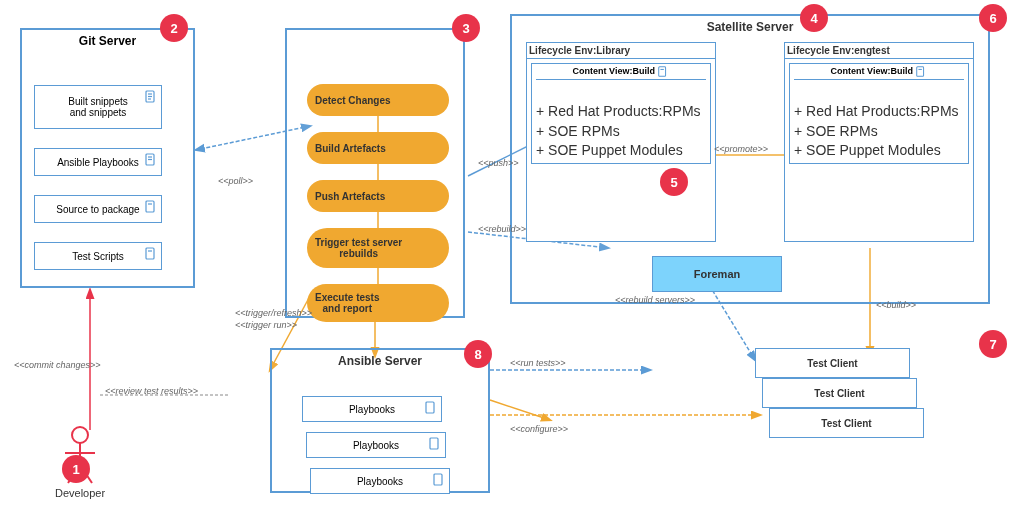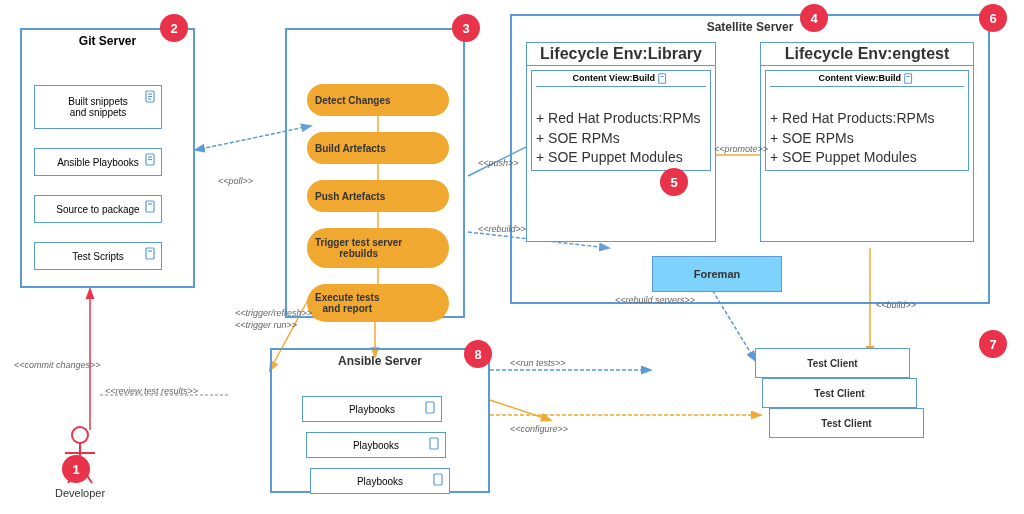--- a/index.html
+++ b/index.html
@@ -126,22 +126,21 @@
       color: #333;
     }
 
     
     .lifecycle-box {
       position: absolute;
       border: 1.5px solid #5b9bd5;
       background: #fff;
     }
     .lifecycle-title {
-      text-align: center;
-      font-size: 16px;
+      font-size: 10px;
       font-weight: bold;
       color: #333;
       padding: 2px;
       border-bottom: 1px solid #5b9bd5;
     }
     .content-view-box {
       border: 1.5px solid #5b9bd5;
       margin: 4px;
       padding: 2px 4px;
     }
@@ -372,21 +371,21 @@
           </svg>
         </div>
         <div class="content-item">
           + Red Hat Products:RPMs<br>
           + SOE RPMs<br>
           + SOE Puppet Modules
         </div>
       </div>
     </div>
 
-    <div class="lifecycle-box" style="right:14px;top:26px;width:214px;height:200px;">
+    <div class="lifecycle-box" style="right:14px;top:26px;width:190px;height:200px;">
       <div class="lifecycle-title">Lifecycle Env:engtest</div>
       <div class="content-view-box">
         <div class="content-view-title">Content View:Build
           <svg style="display:inline;width:12px;height:12px;vertical-align:middle;" viewBox="0 0 12 14" fill="none" stroke="#5b9bd5" stroke-width="1.2">
             <rect x="1" y="1" width="8" height="11" rx="1"></rect>
             <line x1="3" y1="4" x2="7" y2="4"></line>
           </svg>
         </div>
         <div class="content-item">
           + Red Hat Products:RPMs<br>

